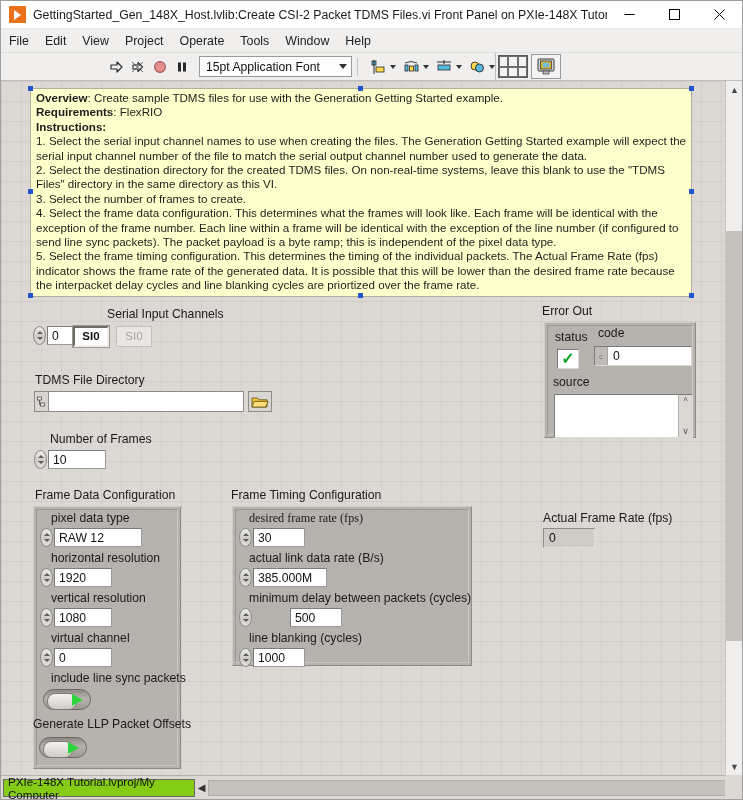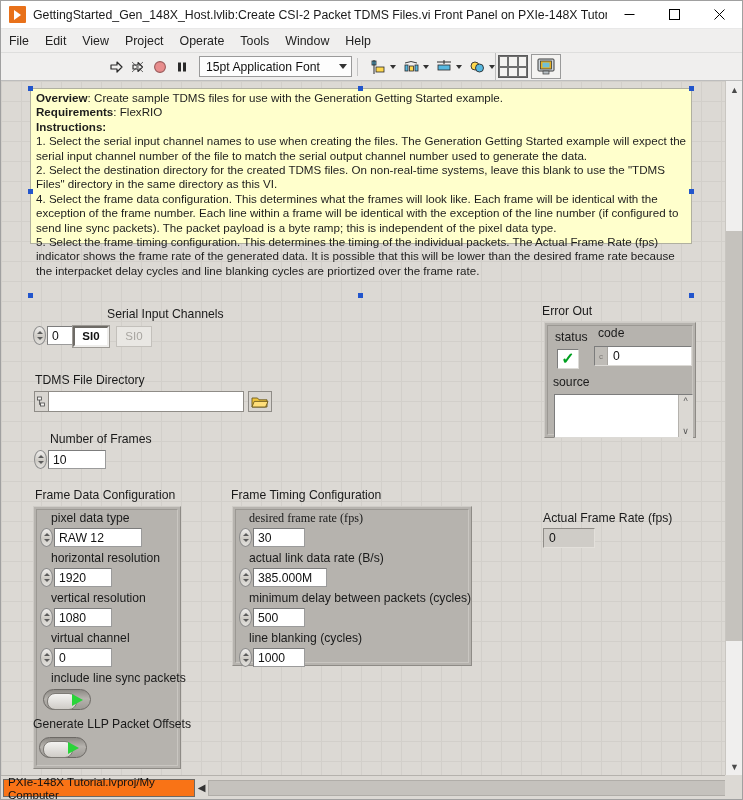--- a/index.html
+++ b/index.html
@@ -120,21 +120,21 @@
     position: absolute; top: 80px; left: 0; right: 17px; bottom: 24px;
     background:
       repeating-linear-gradient(to right, #d2cfca 0 1px, transparent 1px 20px),
       repeating-linear-gradient(to bottom, #d2cfca 0 1px, transparent 1px 20px),
       #dcd9d4;
     overflow: hidden;
   }
 
   
   .notebox {
-    position: absolute; left: 29px; top: 7px; width: 662px; height: 156px;
+    position: absolute; left: 29px; top: 7px; width: 662px; height: 209px;
     background: #ffffcc; border: 1px solid #b0b0a0;
     padding: 2px 4px 2px 5px;
     font-size: 11.6px; color: #1d1d1d; line-height: 14.4px;
   }
   .notebox b { font-weight: bold; }
   .sel-handle {
     position: absolute; width: 5px; height: 5px; background: #2255cc;
   }
 
   
@@ -284,21 +284,21 @@
     color: #4a4a4a; font-size: 9px; background: #f0efee;
   }
   .vsb-thumb {
     position: absolute; left: 0; width: 17px; top: 150px; height: 410px; background: #c5c2bd;
   }
   .hsb {
     position: absolute; left: 0; right: 0; bottom: 0; height: 24px;
     background: #dcd9d4; border-top: 1px solid #b5b2ad; display: flex; align-items: center;
   }
   .statuspill {
-    height: 18px; margin-left: 2px; background: #f97316;
+    height: 18px; margin-left: 2px; background: #84cc16;
     border: 1px solid #6c6965; font-size: 11.6px; color: #111;
     display: flex; align-items: center; padding: 0 4px;
   }
   .hsb-arrow { width: 15px; text-align: center; font-size: 10px; color: #333; }
   .hsb-thumb {
     height: 16px; background: #c5c2bd; border: 1px solid #b0ada8; flex: none;
   }
   .corner {
     position: absolute; right: 0; bottom: 0; width: 17px; height: 24px; background: #dcd9d4;
   }
@@ -447,20 +447,21 @@
         <b>Overview</b><span>: Create sample TDMS files for use with the Generation Getting Started example.</span>
       </div>
       <div>
         <b>Requirements</b><span>: FlexRIO</span>
       </div>
       <div>
         <b>Instructions:</b>
       </div>
       <div> 1. Select the serial input channel names to use when creating the files.  The Generation Getting Started example will expect the serial input channel number of the file to match the serial output channel number used to generate the data.</div>
       <div> 2. Select the destination directory for the created TDMS files.  On non-real-time systems, leave this blank to use the "TDMS Files" directory in the same directory as this VI.</div>
+      <div> 3. Select the number of frames to create.</div>
       <div> 4. Select the frame data configuration.  This determines what the frames will look like.  Each frame will be identical with the exception of the frame number.  Each line within a frame will be identical with the exception of the line number (if configured to send line sync packets).  The packet payload is a byte ramp; this is independent of the pixel data type.</div>
       <div> 5. Select the frame timing configuration.  This determines the timing of the individual packets.  The Actual Frame Rate (fps) indicator shows the frame rate of the generated data.  It is possible that this will be lower than the desired frame rate because the interpacket delay cycles and line blanking cycles  are priortized over the frame rate.</div>
     </div>
 
     <div class="sel-handle" style="left:27px;  top:5px;"></div>
     <div class="sel-handle" style="left:357px; top:5px;"></div>
     <div class="sel-handle" style="left:688px; top:5px;"></div>
     <div class="sel-handle" style="left:27px;  top:108px;"></div>
     <div class="sel-handle" style="left:688px; top:108px;"></div>
     <div class="sel-handle" style="left:27px;  top:212px;"></div>
@@ -584,21 +585,21 @@
     <div class="numctl" style="left:238px; top:487px;">
       <div class="spin">
         <div class="ell"></div>
           <div class="up"></div>
           <div class="dn"></div>
       </div>
       <div class="numfield" style="width:74px;">385.000M</div>
     </div>
 
     <div class="lbl" style="left:248px; top:510px;">minimum delay between packets (cycles)</div>
-    <div class="numctl" style="left:238px; top:527px;">
+    <div class="numctl" style="left:238px; top:527px;gap:37px;">
       <div class="spin">
         <div class="ell"></div>
           <div class="up"></div>
           <div class="dn"></div>
       </div>
       <div class="numfield" style="width:52px;">500</div>
     </div>
 
     <div class="lbl" style="left:248px; top:550px;">line blanking (cycles)</div>
     <div class="numctl" style="left:238px; top:567px;">

